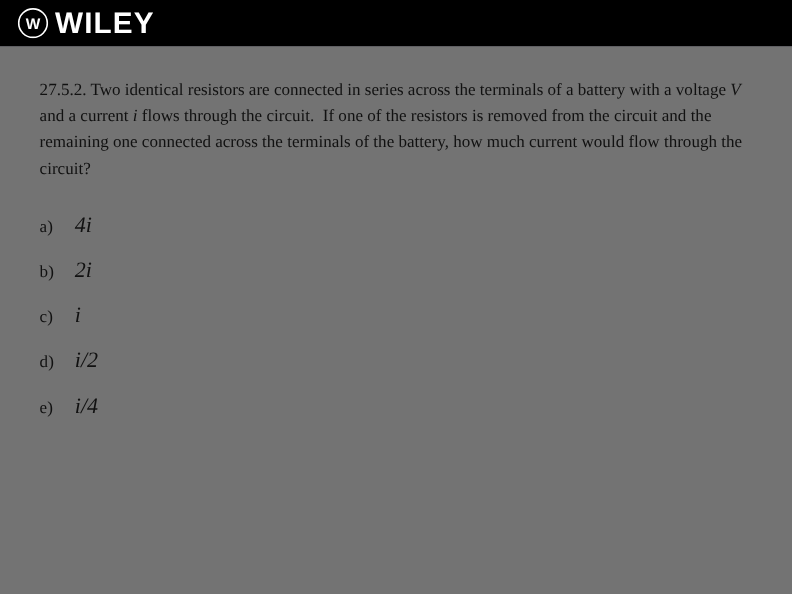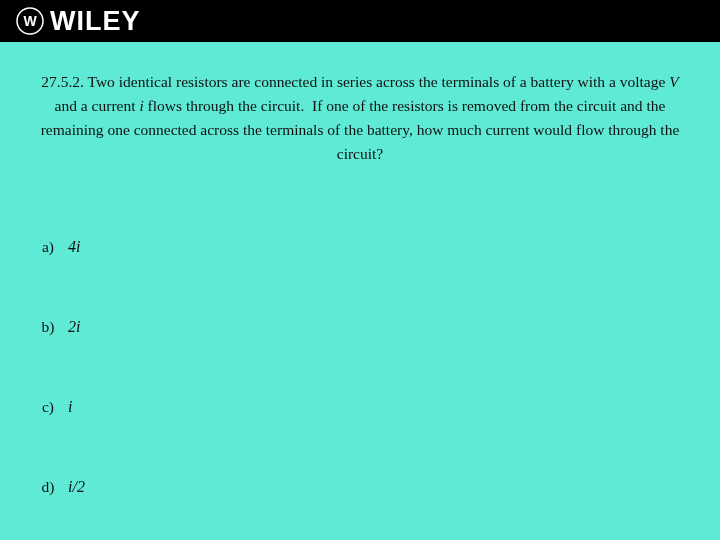--- a/index.html
+++ b/index.html
@@ -37,26 +37,25 @@
 
     .wiley-text {
       color: white;
       font-family: Arial, sans-serif;
       font-size: 27px;
       font-weight: bold;
       letter-spacing: 1px;
     }
 
     .main-content {
-      background: #5eead4;
+      background: #737373;
       margin: 0;
       padding: 28px 36px 28px 36px;
       height: calc(540px - 42px);
       overflow-y: auto;
-      text-align: center;
     }
 
     .question-text {
       font-size: 15.5px;
       line-height: 1.55;
       color: #111;
       margin-bottom: 28px;
     }
 
     .question-text em {
@@ -77,22 +76,21 @@
       color: #111;
     }
 
     .option-label {
       min-width: 24px;
       font-size: 15.5px;
     }
 
     .option-value {
       font-style: italic;
-      font-size: 16px;
-      margin-top: 44px;
+      font-size: 20px;
     }
   </style>
 </head>
 <body>
 
 <div>
 
   <div class="header">
     <div class="wiley-logo">
 

